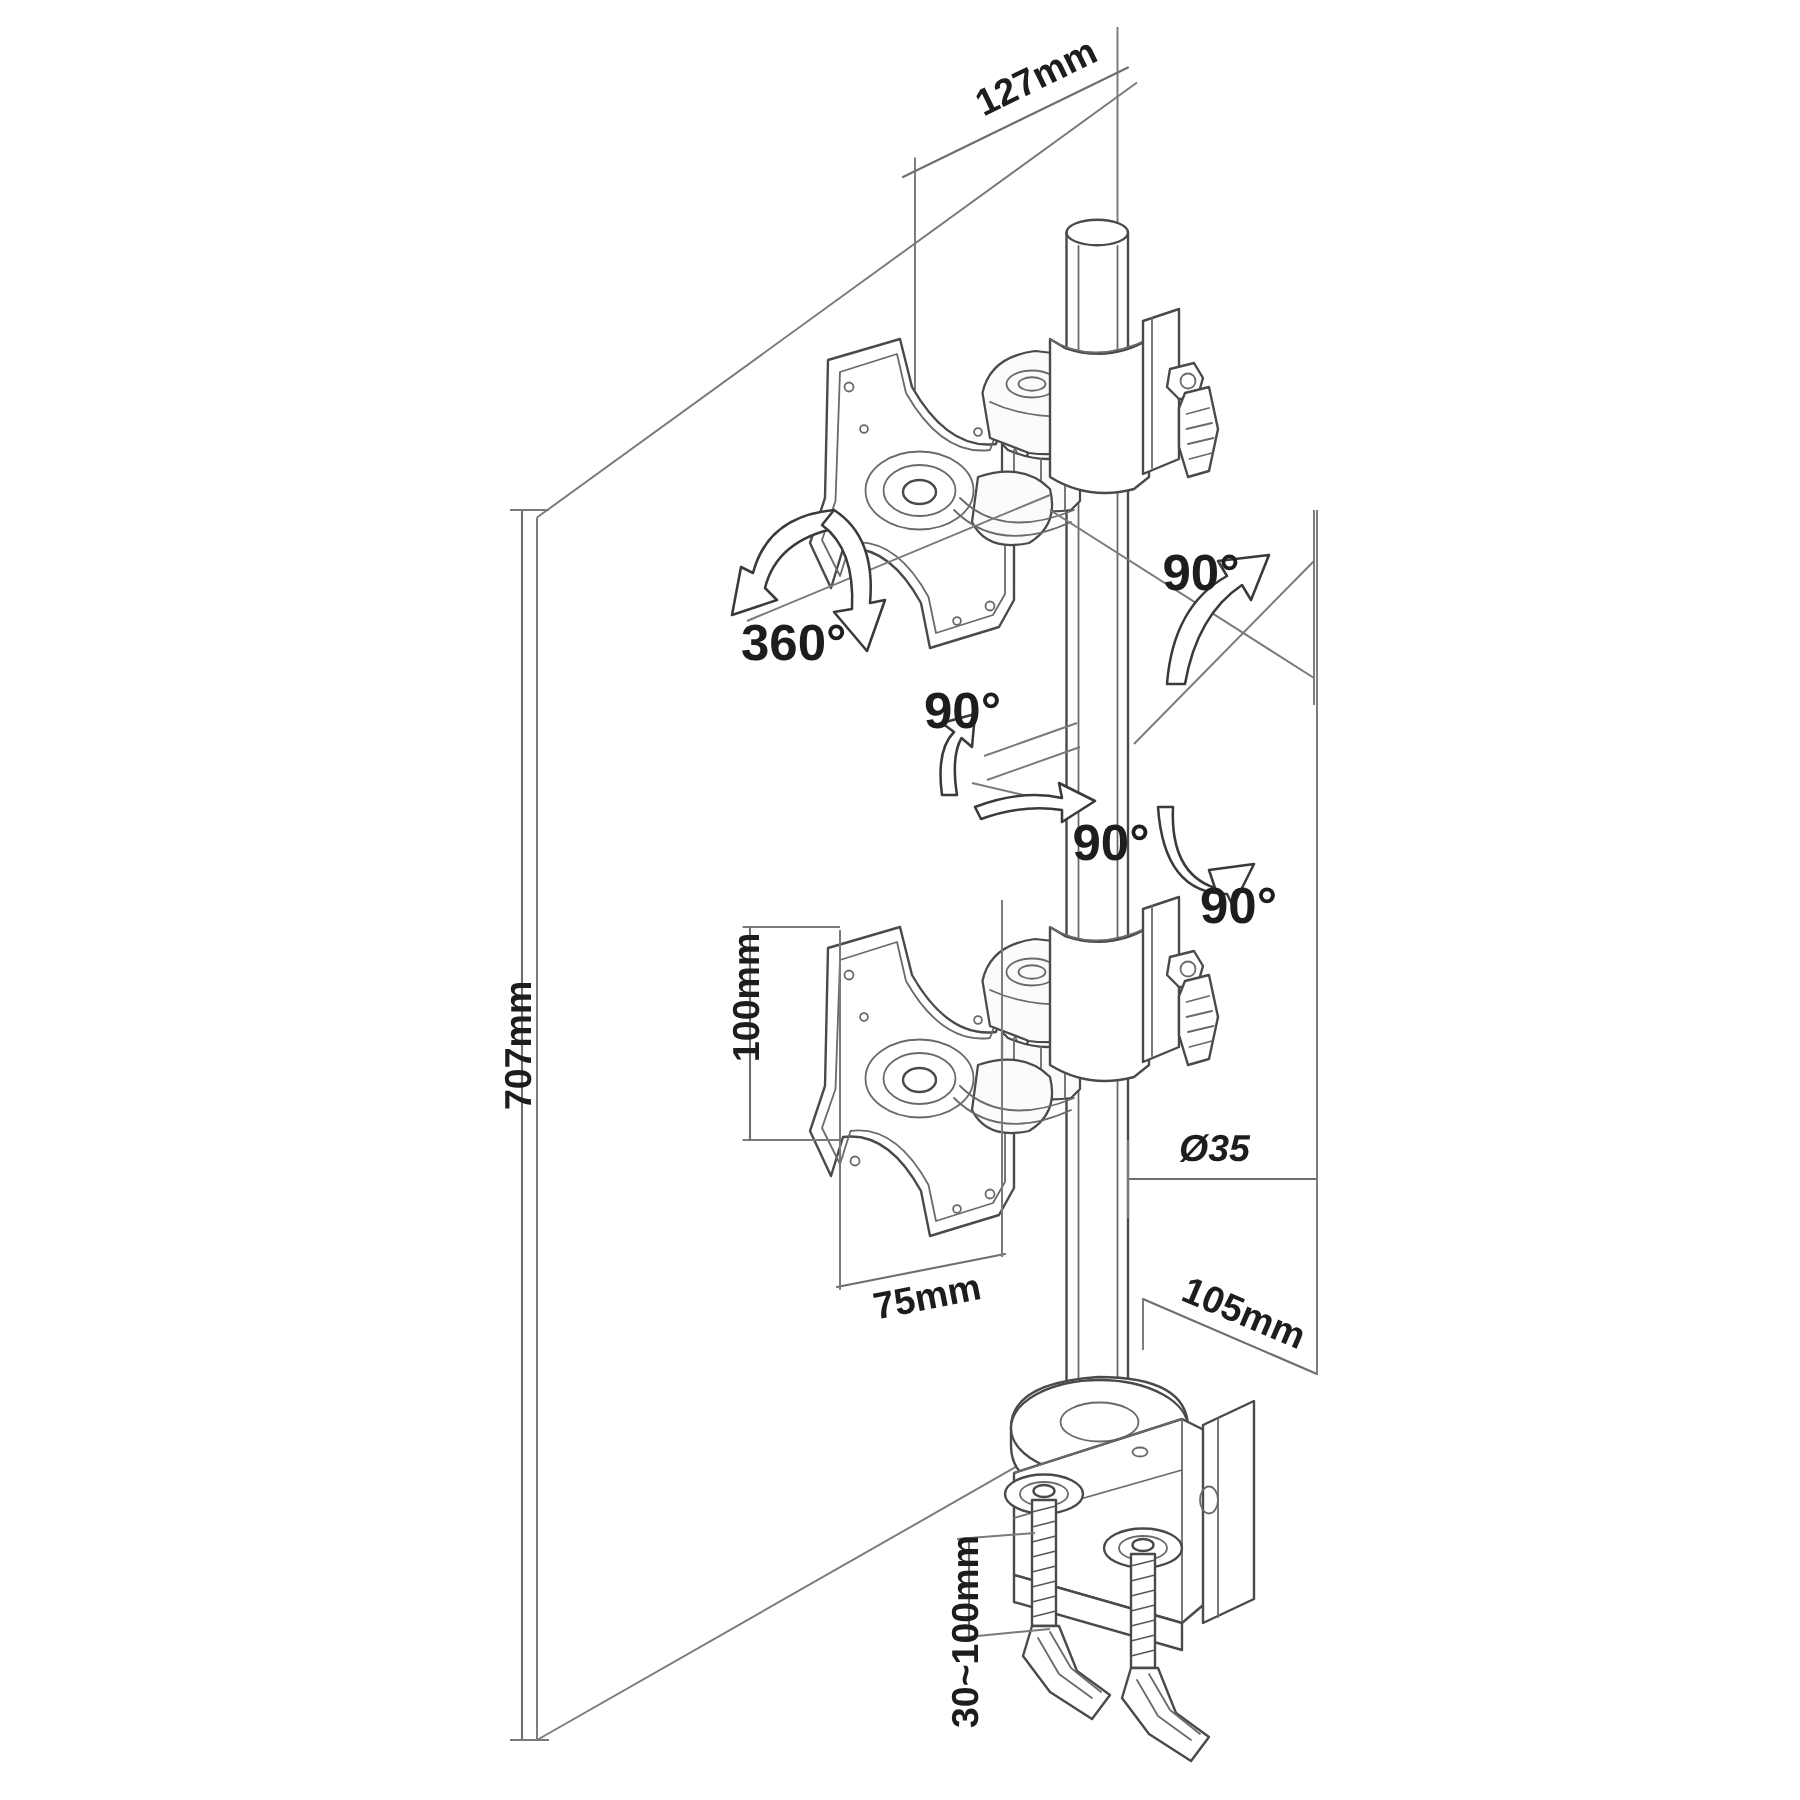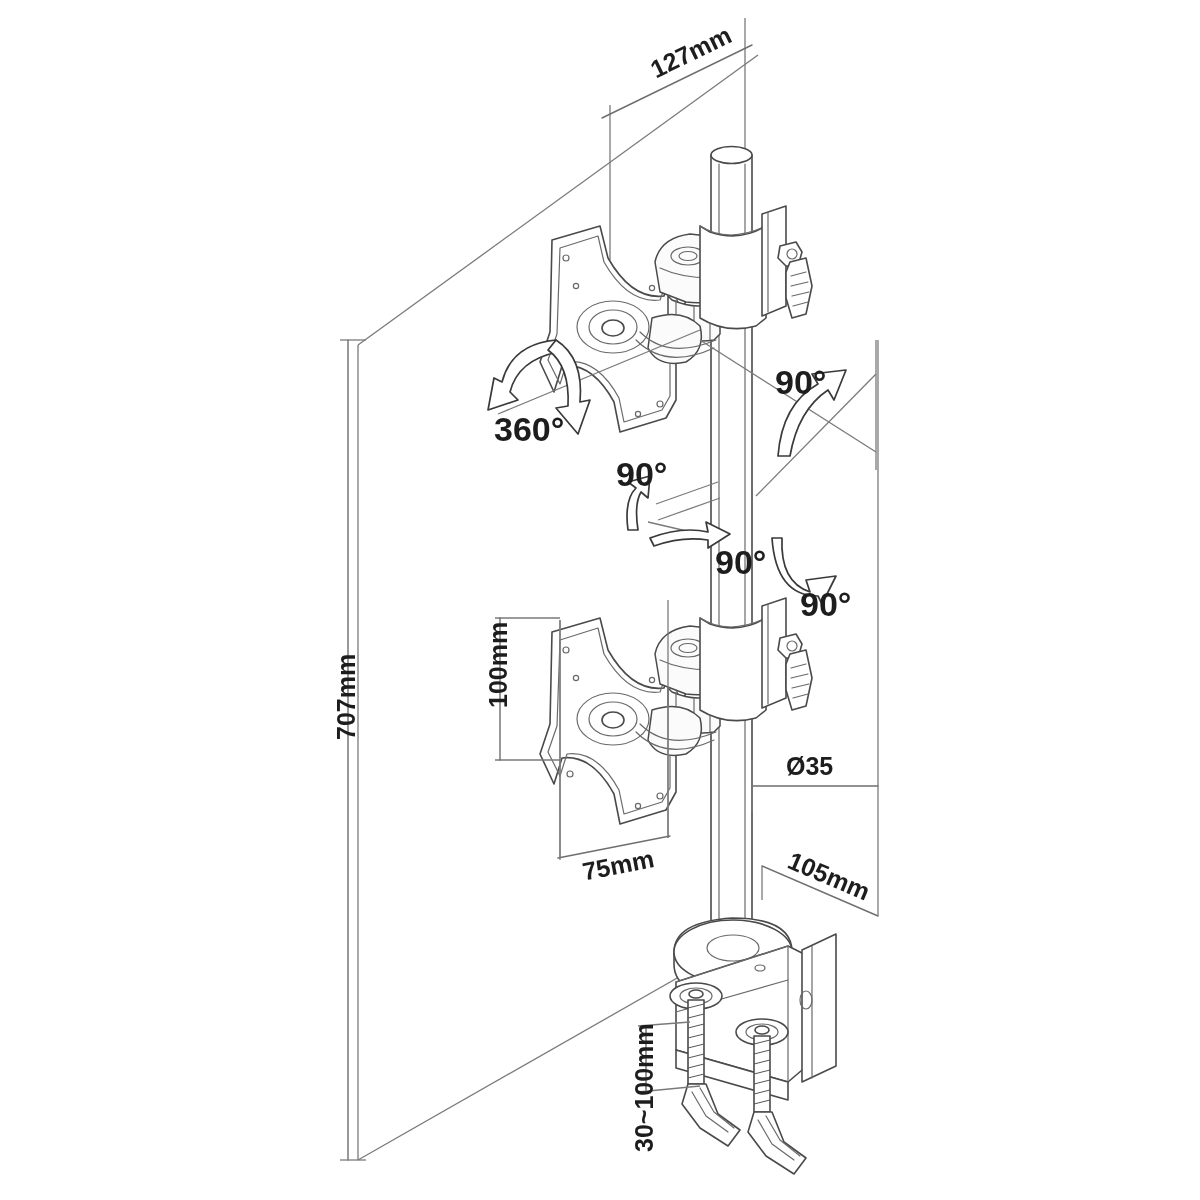--- a/index.html
+++ b/index.html
@@ -545,21 +545,21 @@
 </svg>
 
 <div class="dimtext" style="left:646px; top:58px; transform:rotate(-26deg); transform-origin:left top;">127mm</div>
 
 <div class="dimtext rot-90" style="left:332px; top:740px;">707mm</div>
 
 <div class="dimtext rot-90" style="left:484px; top:708px;">100mm</div>
 
 <div class="dimtext" style="left:580px; top:858px; transform:rotate(-11deg); transform-origin:left top;">75mm</div>
 
-<div class="dimtext" style="left:786px; top:752px;">Ø35</div>
+<div class="dimtext" style="left:786px; top:752px;font-style:italic;">Ø35</div>
 
 <div class="dimtext" style="left:795px; top:846px; transform:rotate(23deg); transform-origin:left top;">105mm</div>
 
 <div class="dimtext rot-90" style="left:630px; top:1152px;">30~100mm</div>
 
 <div class="angtext" style="left:494px; top:410px;">360°</div>
 
 <div class="angtext" style="left:775px; top:363px;">90°</div>
 
 <div class="angtext" style="left:616px; top:455px;">90°</div>

